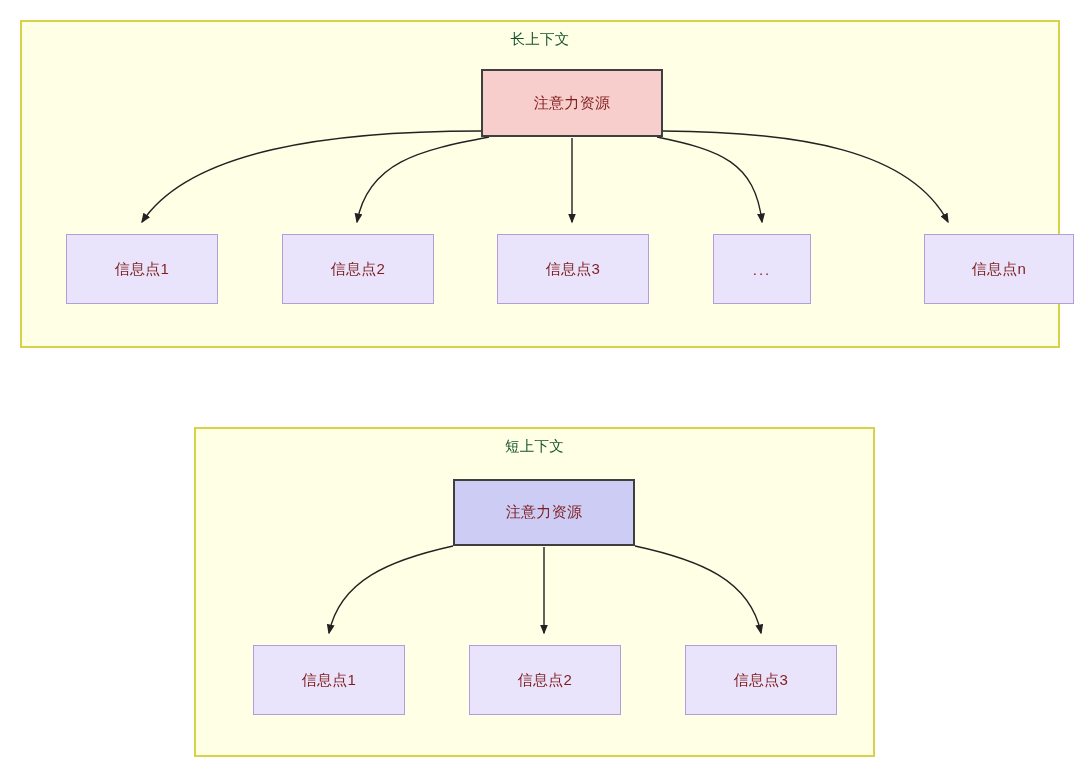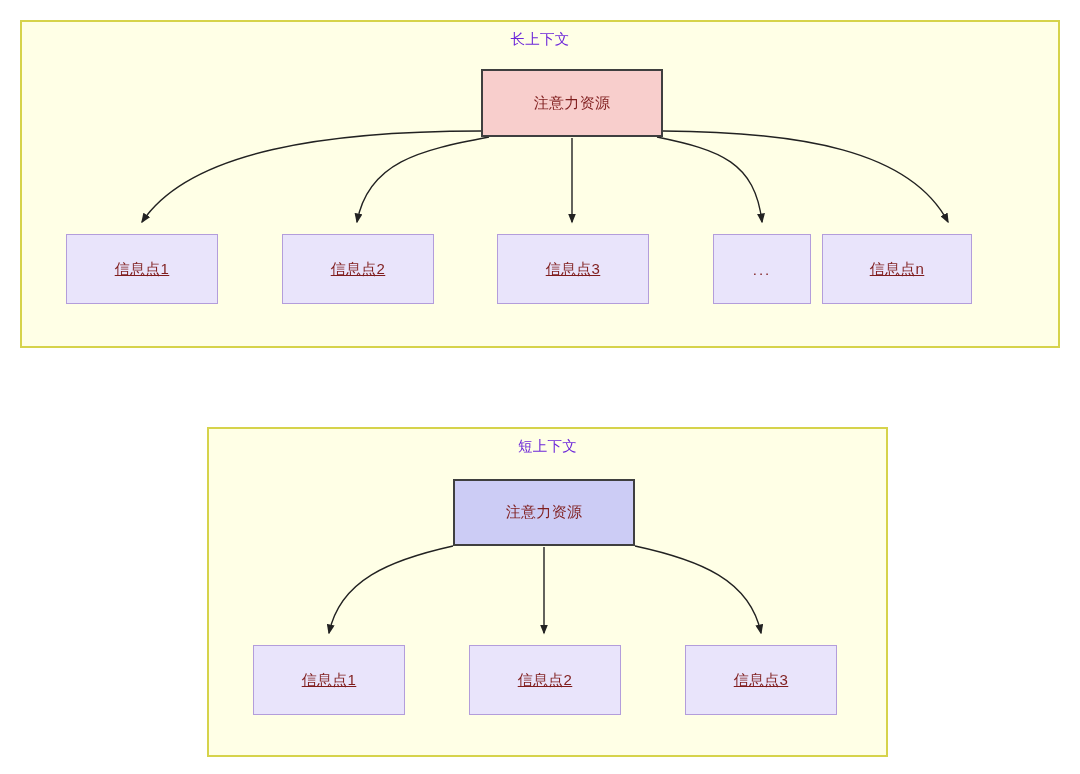--- a/index.html
+++ b/index.html
@@ -33,21 +33,21 @@
     border: 2px solid #d6d34b;
     box-sizing: border-box;
   }
   .container-title {
     position: absolute;
     top: 8px;
     left: 0;
     width: 100%;
     text-align: center;
     font-size: 14.5px;
-    color: #6d28d9;
+    color: #14532d;
     letter-spacing: 0.3px;
   }
   .node {
     position: absolute;
     box-sizing: border-box;
     display: flex;
     align-items: center;
     justify-content: center;
     font-size: 15px;
     color: #7f1d1d;
@@ -57,21 +57,20 @@
     background: #f8cecc;
     border: 2px solid #3f3f3f;
   }
   .node-root-short {
     background: #ccccf5;
     border: 2px solid #3f3f3f;
   }
   .node-info {
     background: #e9e4fb;
     border: 1.6px solid #b39ddb;
-    text-decoration: underline;
   }
   .node-ellipsis {
     background: #e9e4fb;
     border: 1.6px solid #b39ddb;
     font-size: 15px;
     letter-spacing: 2px;
   }
 </style>
 </head>
 <body>
@@ -110,25 +109,25 @@
   </div>
 
   <div class="node node-info" style="left:497px; top:234px; width:152px; height:70px;">
     <span>信息点3</span>
   </div>
 
   <div class="node node-ellipsis" style="left:713px; top:234px; width:98px; height:70px;">
     <span>...</span>
   </div>
 
-  <div class="node node-info" style="left:822px; top:234px; width:150px; height:70px;">
+  <div class="node node-info" style="left:924px; top:234px; width:150px; height:70px;">
     <span>信息点n</span>
   </div>
 
-  <div class="container" style="left:207px; top:427px; width:681px; height:330px;">
+  <div class="container" style="left:194px; top:427px; width:681px; height:330px;">
     <div class="container-title">短上下文</div>
   </div>
 
   <svg class="edges" viewBox="0 0 1080 774">
     <g fill="none" stroke="#222222" stroke-width="1.4">
       <path d="M453,546 C 390,560 340,580 329,633" marker-end="url(#arrowhead)"></path>
       <path d="M544,547 L544,633" marker-end="url(#arrowhead)"></path>
       <path d="M635,546 C 700,560 750,580 761,633" marker-end="url(#arrowhead)"></path>
     </g>
   </svg>

